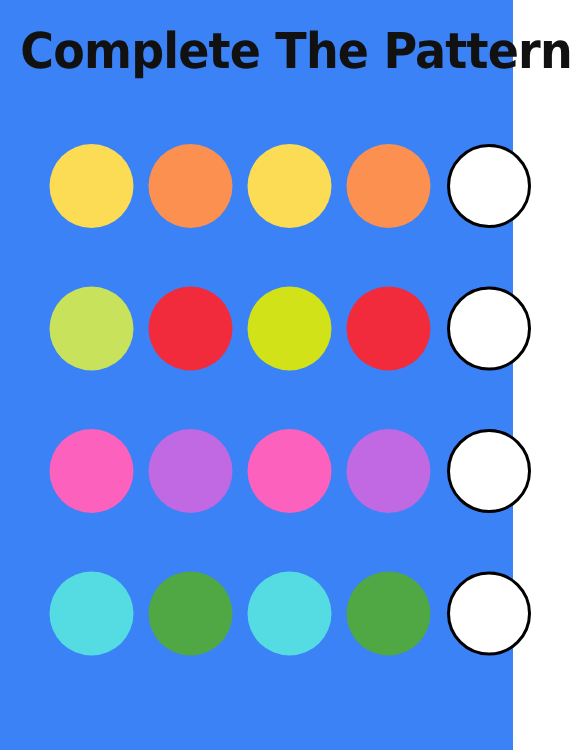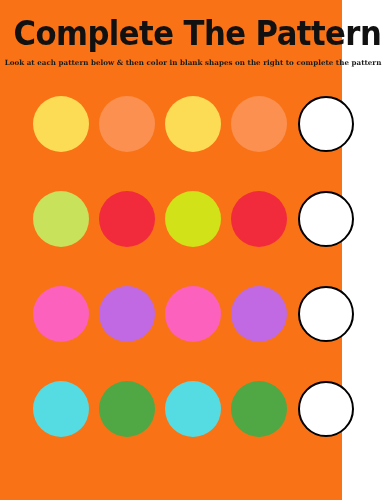--- a/index.html
+++ b/index.html
@@ -11,21 +11,21 @@
     height: 500px;
     background: #ffffff;
     font-family: "Liberation Sans", sans-serif;
     overflow: hidden;
     position: relative;
   }
   .sheet {
     position: relative;
     width: 342px;
     height: 500px;
-    background: #f97316;
+    background: #3b82f6;
     box-sizing: border-box;
   }
   .title {
     position: absolute;
     top: 14px;
     left: 0;
     width: 386px;
     text-align: center;
     font-family: "DejaVu Sans", sans-serif;
     font-weight: 700;
@@ -79,21 +79,20 @@
     border: 2px solid #000000;
   }
 </style>
 </head>
 <body>
 
 <div class="sheet">
 
   <div class="title">Complete The Pattern</div>
 
-  <div class="subtitle">Look at each pattern below &amp; then color in blank shapes on the right to complete the pattern</div>
 
   <div class="rows">
       <div class="pattern-row">
         <div class="circle c0" style="background: rgb(252, 220, 85);"></div>
         <div class="circle c1" style="background: rgb(252, 144, 80);"></div>
         <div class="circle c2" style="background: rgb(252, 220, 85);"></div>
         <div class="circle c3" style="background: rgb(252, 144, 80);"></div>
         <div class="circle c4 blank" style="border-color: rgb(0, 0, 0);"></div>
       </div>
       <div class="pattern-row">

